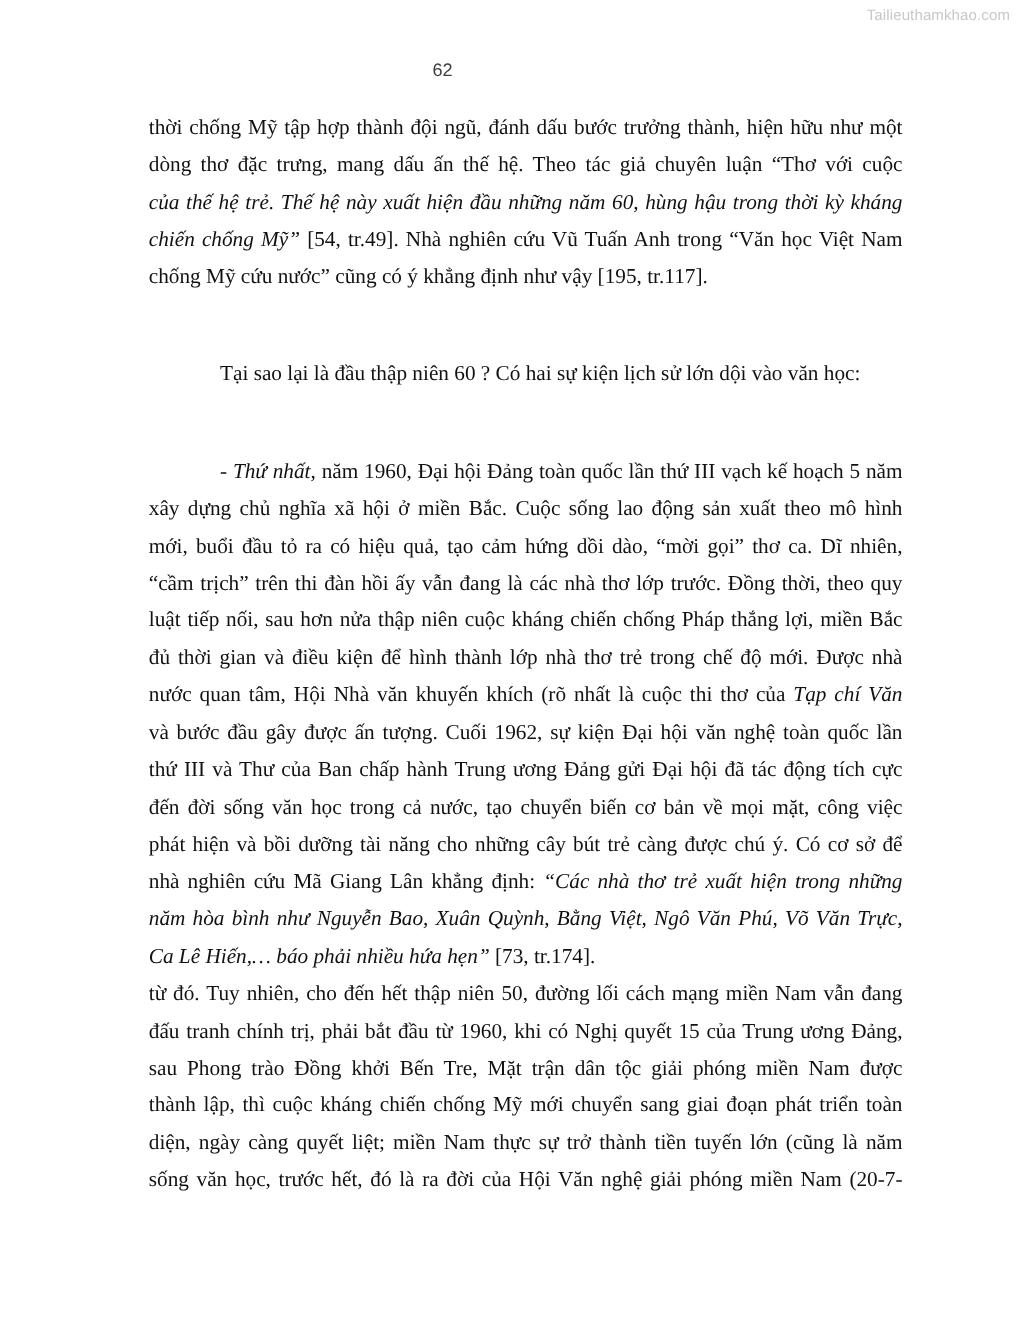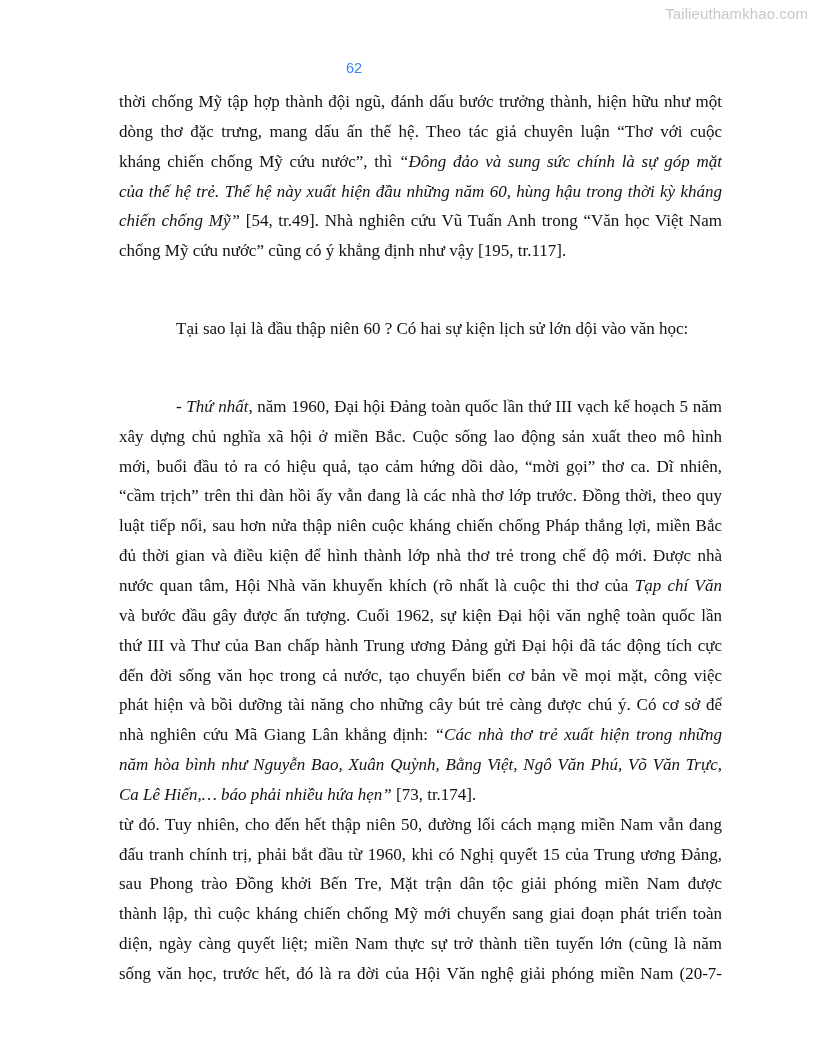--- a/index.html
+++ b/index.html
@@ -1,24 +1,24 @@
 <!DOCTYPE html>
 <html><head>
 <meta charset="utf-8">
 <style>
   html, body { margin: 0; padding: 0; background: #ffffff; }
   body { width: 816px; height: 1056px; position: relative; overflow: hidden; }
   .watermark {
     position: absolute; top: 5px; right: 8px;
-    font-family: "Liberation Sans", sans-serif; font-size: 15px;
+    font-family: "Liberation Sans", sans-serif; font-size: 12px;
     color: #c8c8c8; letter-spacing: 0.1px;
   }
   .page-number {
-    position: absolute; top: 60px; left: 0; width: 708px; text-align: center;
-    font-family: "Liberation Sans", sans-serif; font-size: 14.5px; color: #3b82f6;
+    position: absolute; top: 49px; left: 0; width: 708px; text-align: center;
+    font-family: "Liberation Sans", sans-serif; font-size: 14.5px; color: #404040;
   }
   .body-text {
     position: absolute; top: 87px; left: 119px; width: 603px;
     font-family: "Liberation Serif", serif; font-size: 17px; color: #111;
   }
   .line {
     display: block; height: 29.85px; line-height: 29.85px;
     white-space: nowrap; text-align: justify; text-align-last: justify;
     overflow: hidden;
   }
@@ -28,21 +28,20 @@
 </style>
 </head>
 <body>
 
 <div class="watermark">Tailieuthamkhao.com</div>
 <div class="page-number">62</div>
 
 <div class="body-text" id="body-text">
     <div class="line"><span>thời chống Mỹ tập hợp thành đội ngũ, đánh dấu bước trưởng thành, hiện hữu như một</span></div>
     <div class="line"><span>dòng thơ đặc trưng, mang dấu ấn thế hệ. Theo tác giả chuyên luận “Thơ với cuộc</span></div>
-    <div class="line"><span>kháng chiến chống Mỹ cứu nước”, thì </span><span class="it">“Đông đảo và sung sức chính là sự góp mặt</span></div>
     <div class="line"><span class="it">của thế hệ trẻ. Thế hệ này xuất hiện đầu những năm 60, hùng hậu trong thời kỳ kháng</span></div>
     <div class="line"><span class="it">chiến chống Mỹ”</span><span> [54, tr.49]. Nhà nghiên cứu Vũ Tuấn Anh trong “Văn học Việt Nam</span></div>
     <div class="line last"><span>chống Mỹ cứu nước” cũng có ý khẳng định như vậy [195, tr.117].</span></div>
     <div class="line indent last"><span>Tại sao lại là đầu thập niên 60 ? Có hai sự kiện lịch sử lớn dội vào văn học:</span></div>
     <div class="line indent"><span>- </span><span class="it">Thứ nhất,</span><span> năm 1960, Đại hội Đảng toàn quốc lần thứ III vạch kế hoạch 5 năm</span></div>
     <div class="line"><span>xây dựng chủ nghĩa xã hội ở miền Bắc. Cuộc sống lao động sản xuất theo mô hình</span></div>
     <div class="line"><span>mới, buổi đầu tỏ ra có hiệu quả, tạo cảm hứng dồi dào, “mời gọi” thơ ca. Dĩ nhiên,</span></div>
     <div class="line"><span>“cầm trịch” trên thi đàn hồi ấy vẫn đang là các nhà thơ lớp trước. Đồng thời, theo quy</span></div>
     <div class="line"><span>luật tiếp nối, sau hơn nửa thập niên cuộc kháng chiến chống Pháp thắng lợi, miền Bắc</span></div>
     <div class="line"><span>đủ thời gian và điều kiện để hình thành lớp nhà thơ trẻ trong chế độ mới. Được nhà</span></div>

